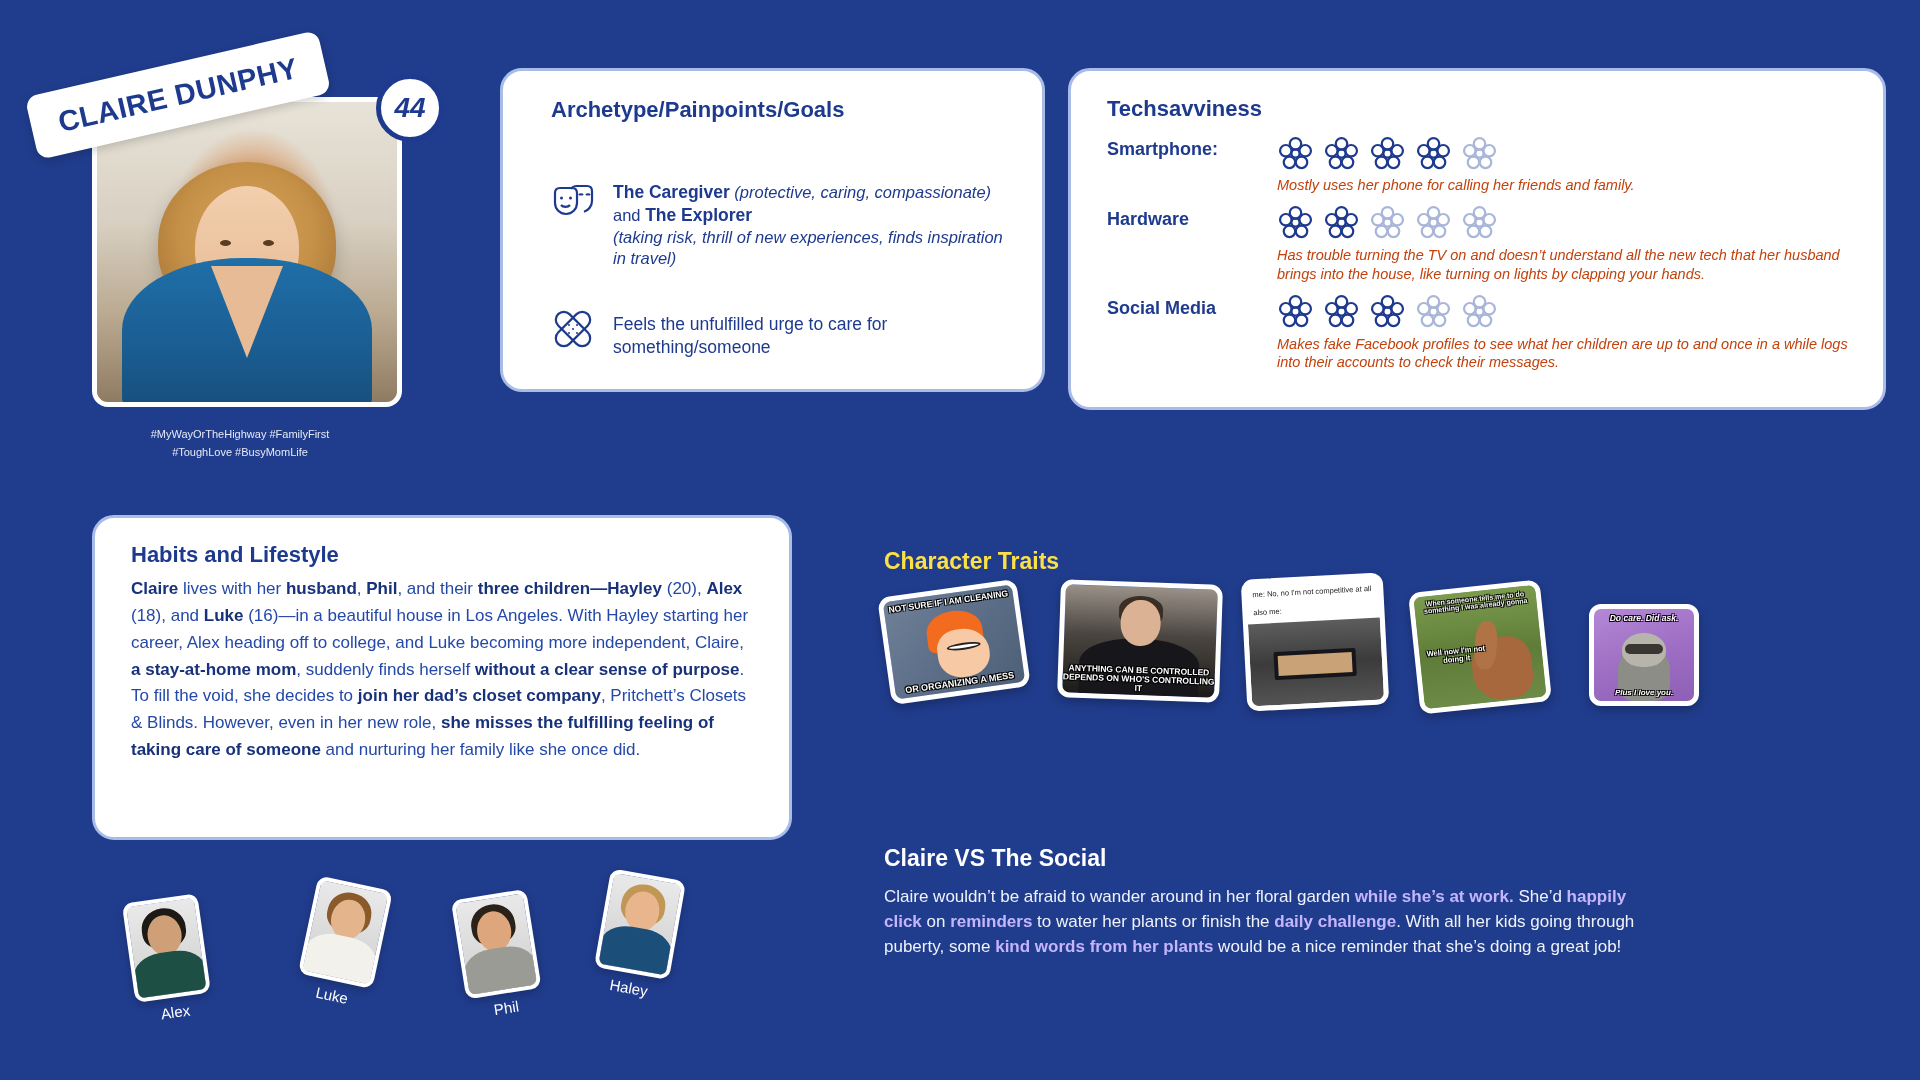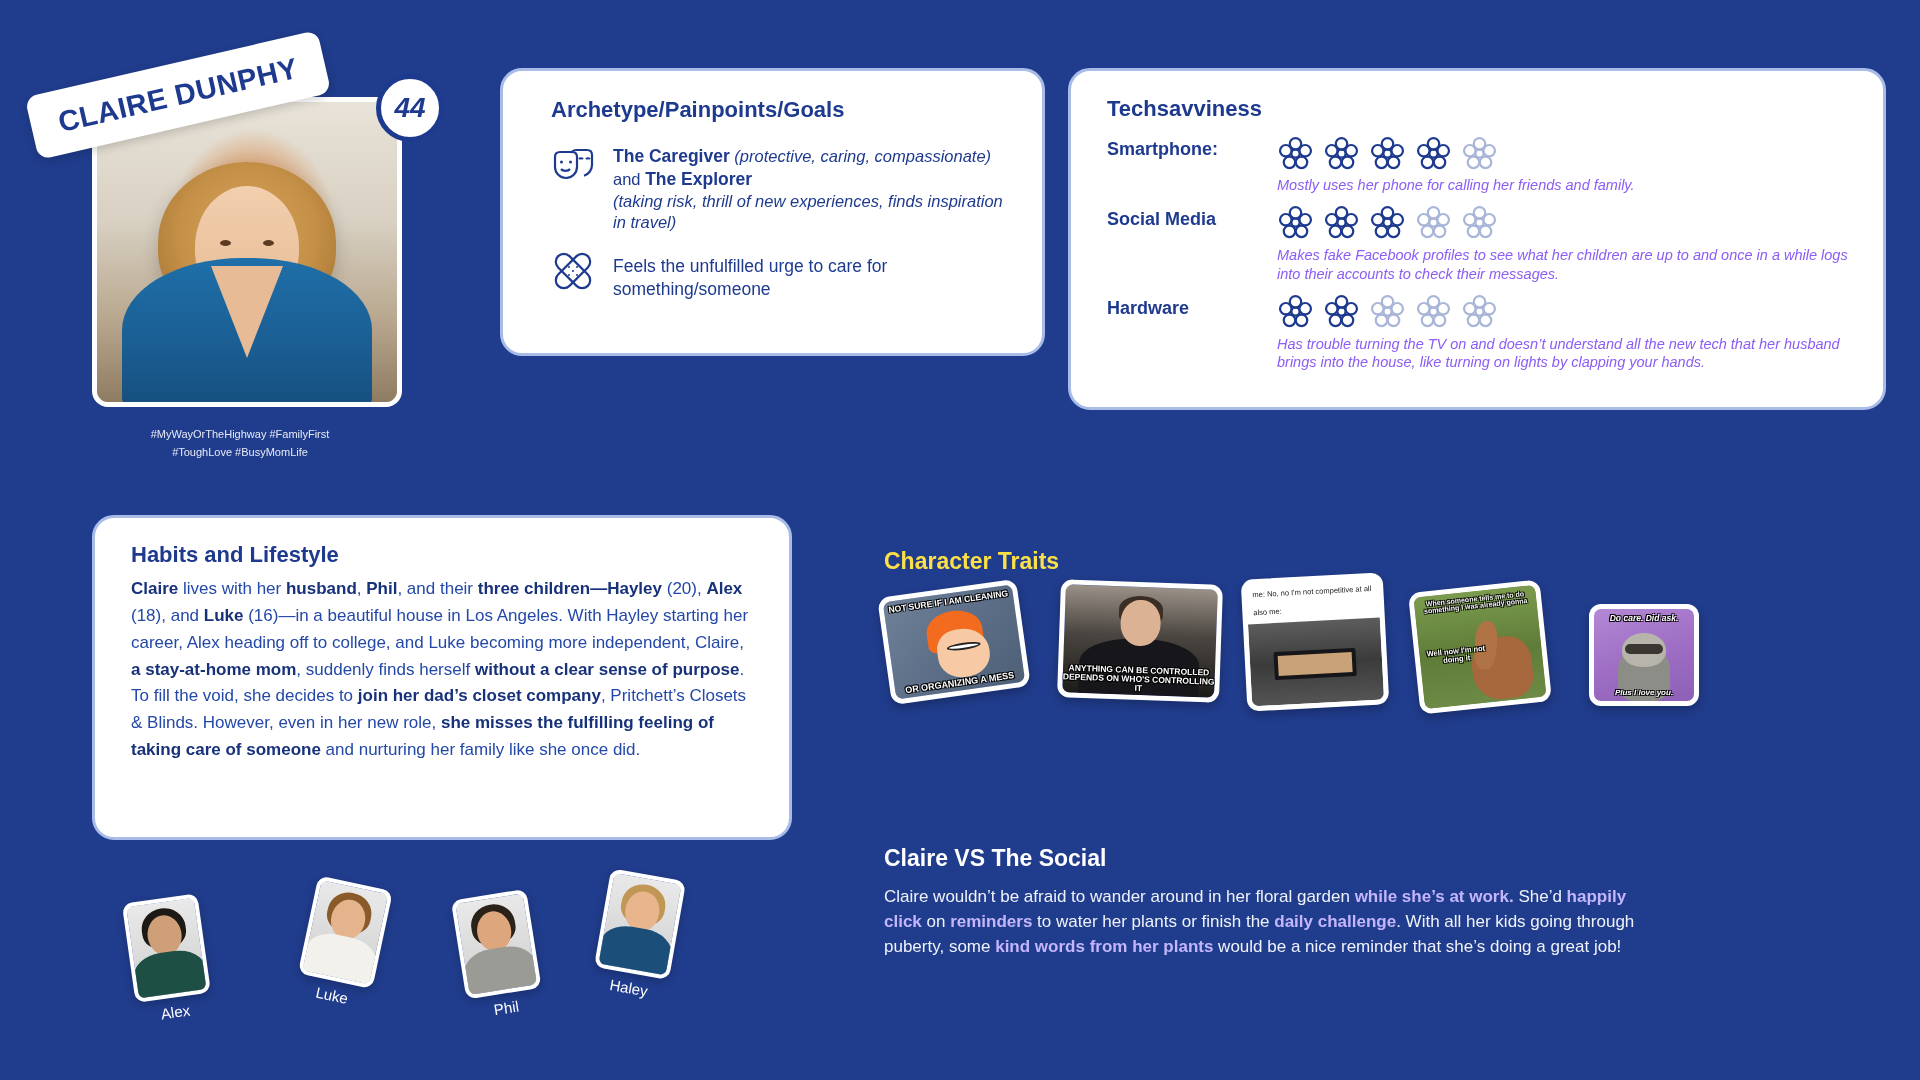--- a/index.html
+++ b/index.html
@@ -88,48 +88,48 @@
   }
   .age-badge span { font-size: 28px; font-weight: bold; color: #1E3A8F; font-style: italic; }
 
   .hashtags {
     position: absolute; left: 60px; top: 425px; width: 360px;
     text-align: center; color: #E6EAF6; 
     font-size: 11px; line-height: 1.65;
   }
 
   
-  #archetype-card { left: 500px; top: 68px; width: 545px; height: 288px; }
+  #archetype-card { left: 500px; top: 68px; width: 545px; height: 324px; }
   .card-title {
     color: #1E3A8F; font-weight: bold; font-size: 22px;
   }
   #archetype-card .card-title { position:absolute; left: 48px; top: 26px; }
   .arch-rows { position:absolute; left: 46px; top: 72px; right: 22px; }
-  .arch-row { display: flex; align-items: flex-start; gap: 16px; margin-bottom: 14px; }
+  .arch-row { display: flex; align-items: flex-start; gap: 16px; margin-bottom: 14px; margin-top: 36px; }
   .arch-icon { flex: 0 0 48px; height: 48px; color: #1E3A8F; }
   .arch-icon svg { width: 48px; height: 48px; display:block; }
   .arch-text { color: #1E3A8F; font-size: 16.5px; line-height: 1.30; padding-top: 2px; }
   .arch-text .b { font-weight: bold; font-size: 17.5px; }
   .arch-text .i { font-style: italic; }
   .arch-row.r2 .arch-text, .arch-row.r3 .arch-text { font-size: 17.5px; line-height: 1.30; padding-top: 8px; }
 
   
   #tech-card { left: 1068px; top: 68px; width: 818px; height: 342px; }
   #tech-card .card-title { position:absolute; left: 36px; top: 25px; }
   .tech-rows { position: absolute; left: 36px; top: 62px; right: 24px; }
   .tech-row { position: relative; margin-bottom: 8px; }
   .tech-label {
     position: absolute; left: 0; top: 6px;
     color: #1E3A8F; font-weight: bold; font-size: 18px;
   }
   .flowers { margin-left: 170px; display: flex; gap: 9px; height: 40px; align-items: center; }
   .flower { width: 37px; height: 37px; }
   .flower svg { width: 37px; height: 37px; display: block; }
   .tech-note {
-    margin-left: 170px; color: #8b5cf6; font-style: italic;
+    margin-left: 170px; color: #c2410c; font-style: italic;
     font-size: 14.5px; line-height: 1.30; margin-top: 3px; max-width: 620px;
   }
 
   
   #habits-card { left: 92px; top: 515px; width: 700px; height: 325px; }
   #habits-card .card-title { position:absolute; left: 36px; top: 24px; font-size: 22px; }
   .habits-body {
     position: absolute; left: 36px; top: 58px; right: 32px;
     color: #2348A8; font-size: 17px; line-height: 1.58;
   }
@@ -341,20 +341,77 @@
   <circle cx="13.5" cy="29.5" r="6.2"></circle>
   <circle cx="9.5" cy="17" r="6.2"></circle>
   <circle cx="20" cy="20" r="4.4"></circle>
 </svg>
             </span>
           </div>
         <div class="tech-note">Mostly uses her phone for calling her friends and family.</div>
       </div>
 
       <div class="tech-row">
+        <div class="tech-label">Hardware</div>
+        <div class="flowers">
+            <span class="flower">
+<svg viewBox="0 0 40 40" fill="none" stroke="#1E3A8F" stroke-width="2.4">
+  <circle cx="20" cy="9.5" r="6.2"></circle>
+  <circle cx="30.5" cy="17" r="6.2"></circle>
+  <circle cx="26.5" cy="29.5" r="6.2"></circle>
+  <circle cx="13.5" cy="29.5" r="6.2"></circle>
+  <circle cx="9.5" cy="17" r="6.2"></circle>
+  <circle cx="20" cy="20" r="4.4"></circle>
+</svg>
+            </span>
+            <span class="flower">
+<svg viewBox="0 0 40 40" fill="none" stroke="#1E3A8F" stroke-width="2.4">
+  <circle cx="20" cy="9.5" r="6.2"></circle>
+  <circle cx="30.5" cy="17" r="6.2"></circle>
+  <circle cx="26.5" cy="29.5" r="6.2"></circle>
+  <circle cx="13.5" cy="29.5" r="6.2"></circle>
+  <circle cx="9.5" cy="17" r="6.2"></circle>
+  <circle cx="20" cy="20" r="4.4"></circle>
+</svg>
+            </span>
+            <span class="flower">
+<svg viewBox="0 0 40 40" fill="none" stroke="#A9B6D8" stroke-width="2.4">
+  <circle cx="20" cy="9.5" r="6.2"></circle>
+  <circle cx="30.5" cy="17" r="6.2"></circle>
+  <circle cx="26.5" cy="29.5" r="6.2"></circle>
+  <circle cx="13.5" cy="29.5" r="6.2"></circle>
+  <circle cx="9.5" cy="17" r="6.2"></circle>
+  <circle cx="20" cy="20" r="4.4"></circle>
+</svg>
+            </span>
+            <span class="flower">
+<svg viewBox="0 0 40 40" fill="none" stroke="#A9B6D8" stroke-width="2.4">
+  <circle cx="20" cy="9.5" r="6.2"></circle>
+  <circle cx="30.5" cy="17" r="6.2"></circle>
+  <circle cx="26.5" cy="29.5" r="6.2"></circle>
+  <circle cx="13.5" cy="29.5" r="6.2"></circle>
+  <circle cx="9.5" cy="17" r="6.2"></circle>
+  <circle cx="20" cy="20" r="4.4"></circle>
+</svg>
+            </span>
+            <span class="flower">
+<svg viewBox="0 0 40 40" fill="none" stroke="#A9B6D8" stroke-width="2.4">
+  <circle cx="20" cy="9.5" r="6.2"></circle>
+  <circle cx="30.5" cy="17" r="6.2"></circle>
+  <circle cx="26.5" cy="29.5" r="6.2"></circle>
+  <circle cx="13.5" cy="29.5" r="6.2"></circle>
+  <circle cx="9.5" cy="17" r="6.2"></circle>
+  <circle cx="20" cy="20" r="4.4"></circle>
+</svg>
+            </span>
+          </div>
+        <div class="tech-note">Has trouble turning the TV on and doesn’t understand all the new tech that her husband brings into the house, like turning on lights by clapping your hands.</div>
+      </div>
+
+      <div class="tech-row">
         <div class="tech-label">Social Media</div>
         <div class="flowers">
             <span class="flower">
 <svg viewBox="0 0 40 40" fill="none" stroke="#1E3A8F" stroke-width="2.4">
   <circle cx="20" cy="9.5" r="6.2"></circle>
   <circle cx="30.5" cy="17" r="6.2"></circle>
   <circle cx="26.5" cy="29.5" r="6.2"></circle>
   <circle cx="13.5" cy="29.5" r="6.2"></circle>
   <circle cx="9.5" cy="17" r="6.2"></circle>
   <circle cx="20" cy="20" r="4.4"></circle>
@@ -395,77 +452,20 @@
   <circle cx="20" cy="9.5" r="6.2"></circle>
   <circle cx="30.5" cy="17" r="6.2"></circle>
   <circle cx="26.5" cy="29.5" r="6.2"></circle>
   <circle cx="13.5" cy="29.5" r="6.2"></circle>
   <circle cx="9.5" cy="17" r="6.2"></circle>
   <circle cx="20" cy="20" r="4.4"></circle>
 </svg>
             </span>
           </div>
         <div class="tech-note">Makes fake Facebook profiles to see what her children are up to and once in a while logs into their accounts to check their messages.</div>
-      </div>
-
-      <div class="tech-row">
-        <div class="tech-label">Hardware</div>
-        <div class="flowers">
-            <span class="flower">
-<svg viewBox="0 0 40 40" fill="none" stroke="#1E3A8F" stroke-width="2.4">
-  <circle cx="20" cy="9.5" r="6.2"></circle>
-  <circle cx="30.5" cy="17" r="6.2"></circle>
-  <circle cx="26.5" cy="29.5" r="6.2"></circle>
-  <circle cx="13.5" cy="29.5" r="6.2"></circle>
-  <circle cx="9.5" cy="17" r="6.2"></circle>
-  <circle cx="20" cy="20" r="4.4"></circle>
-</svg>
-            </span>
-            <span class="flower">
-<svg viewBox="0 0 40 40" fill="none" stroke="#1E3A8F" stroke-width="2.4">
-  <circle cx="20" cy="9.5" r="6.2"></circle>
-  <circle cx="30.5" cy="17" r="6.2"></circle>
-  <circle cx="26.5" cy="29.5" r="6.2"></circle>
-  <circle cx="13.5" cy="29.5" r="6.2"></circle>
-  <circle cx="9.5" cy="17" r="6.2"></circle>
-  <circle cx="20" cy="20" r="4.4"></circle>
-</svg>
-            </span>
-            <span class="flower">
-<svg viewBox="0 0 40 40" fill="none" stroke="#A9B6D8" stroke-width="2.4">
-  <circle cx="20" cy="9.5" r="6.2"></circle>
-  <circle cx="30.5" cy="17" r="6.2"></circle>
-  <circle cx="26.5" cy="29.5" r="6.2"></circle>
-  <circle cx="13.5" cy="29.5" r="6.2"></circle>
-  <circle cx="9.5" cy="17" r="6.2"></circle>
-  <circle cx="20" cy="20" r="4.4"></circle>
-</svg>
-            </span>
-            <span class="flower">
-<svg viewBox="0 0 40 40" fill="none" stroke="#A9B6D8" stroke-width="2.4">
-  <circle cx="20" cy="9.5" r="6.2"></circle>
-  <circle cx="30.5" cy="17" r="6.2"></circle>
-  <circle cx="26.5" cy="29.5" r="6.2"></circle>
-  <circle cx="13.5" cy="29.5" r="6.2"></circle>
-  <circle cx="9.5" cy="17" r="6.2"></circle>
-  <circle cx="20" cy="20" r="4.4"></circle>
-</svg>
-            </span>
-            <span class="flower">
-<svg viewBox="0 0 40 40" fill="none" stroke="#A9B6D8" stroke-width="2.4">
-  <circle cx="20" cy="9.5" r="6.2"></circle>
-  <circle cx="30.5" cy="17" r="6.2"></circle>
-  <circle cx="26.5" cy="29.5" r="6.2"></circle>
-  <circle cx="13.5" cy="29.5" r="6.2"></circle>
-  <circle cx="9.5" cy="17" r="6.2"></circle>
-  <circle cx="20" cy="20" r="4.4"></circle>
-</svg>
-            </span>
-          </div>
-        <div class="tech-note">Has trouble turning the TV on and doesn’t understand all the new tech that her husband brings into the house, like turning on lights by clapping your hands.</div>
       </div>
 
     </div>
   </div>
 
   <div class="card" id="habits-card">
     <div class="card-title">Habits and Lifestyle</div>
     <div class="habits-body"><b>Claire</b> lives with her <b>husband</b>, <b>Phil</b>, and their <b>three children—Hayley</b> (20), <b>Alex</b> (18), and <b>Luke</b> (16)—in a beautiful house in Los Angeles. With Hayley starting her career, Alex heading off to college, and Luke becoming more independent, Claire, <b>a stay-at-home mom</b>, suddenly finds herself <b>without a clear sense of purpose</b>. To fill the void, she decides to <b>join her dad’s closet company</b>, Pritchett’s Closets &amp; Blinds. However, even in her new role, <b>she misses the fulfilling feeling of taking care of someone</b> and nurturing her family like she once did.</div>
   </div>
 

